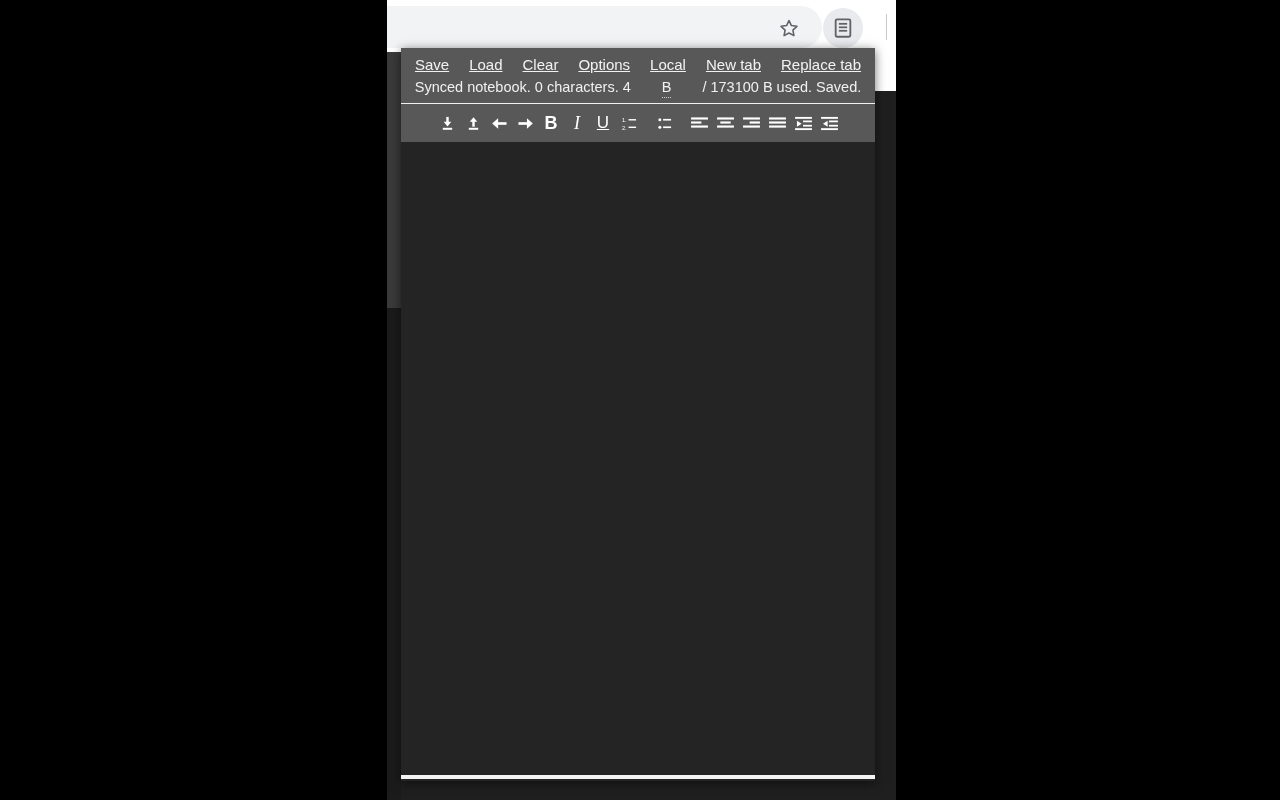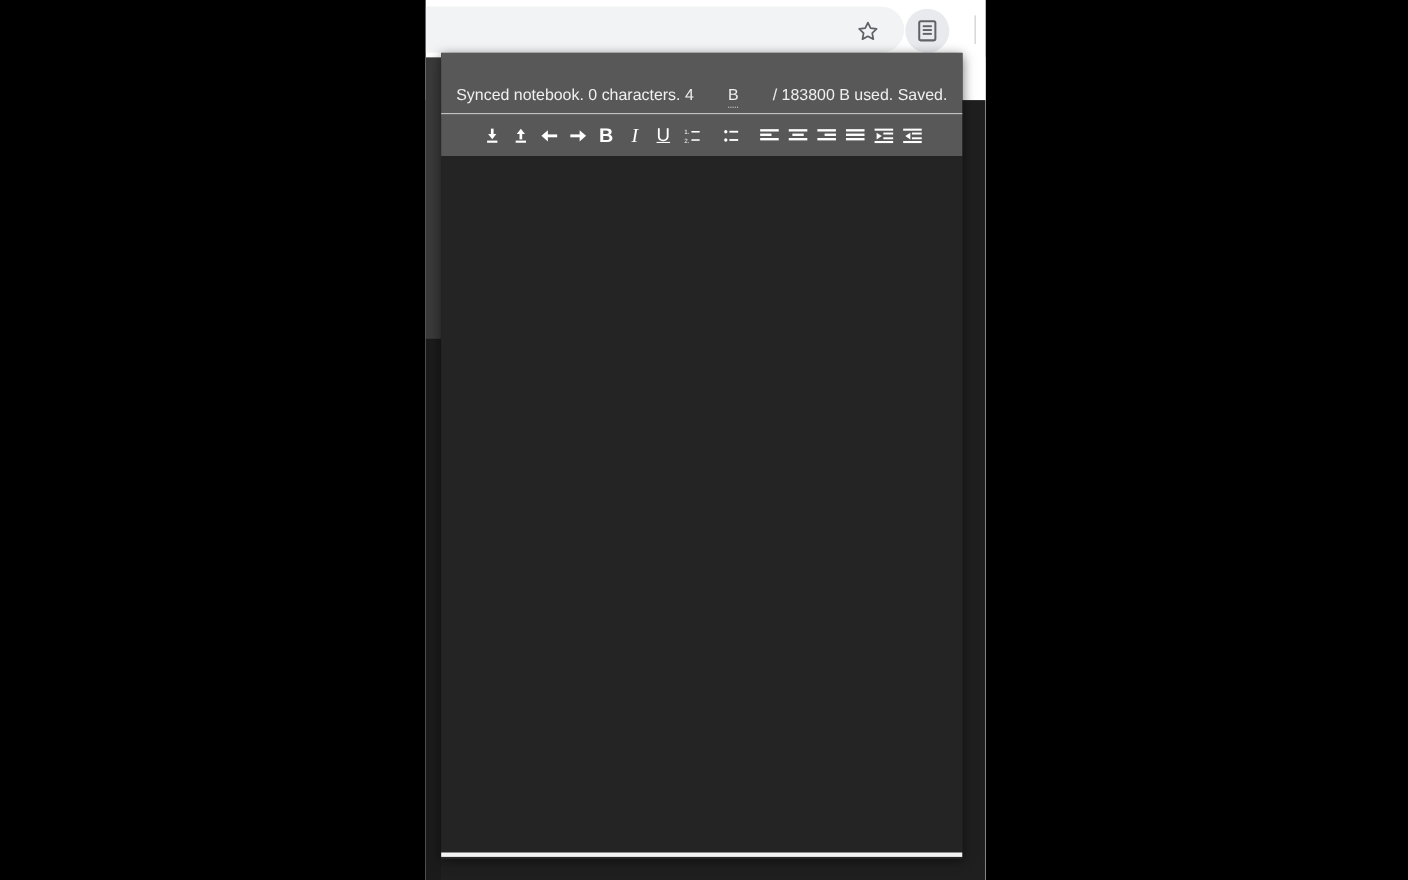--- a/index.html
+++ b/index.html
@@ -306,25 +306,34 @@
       </div>
 
       <div class="toolbar-divider"></div>
     </div>
   </div>
 
   <div class="popup">
 
     <div class="popup-header">
 
+      <div class="menu-row">
+        <span class="menu-link">Save</span>
+        <span class="menu-link">Load</span>
+        <span class="menu-link">Clear</span>
+        <span class="menu-link">Options</span>
+        <span class="menu-link">Local</span>
+        <span class="menu-link">New tab</span>
+        <span class="menu-link">Replace tab</span>
+      </div>
 
       <div class="status-row">
           <span>Synced notebook. 0 characters. 4 </span>
           <span class="abbr">B</span>
-          <span> / 183800 B used. Saved.</span>
+          <span> / 173100 B used. Saved.</span>
         </div>
 
       <div class="header-rule"></div>
     </div>
 
     <div class="popup-toolbar">
 
       <button class="tb-btn">
         <svg width="15" height="15" viewBox="0 0 16 16" fill="#ffffff">
           <rect x="6.7" y="1" width="2.6" height="6"></rect>

